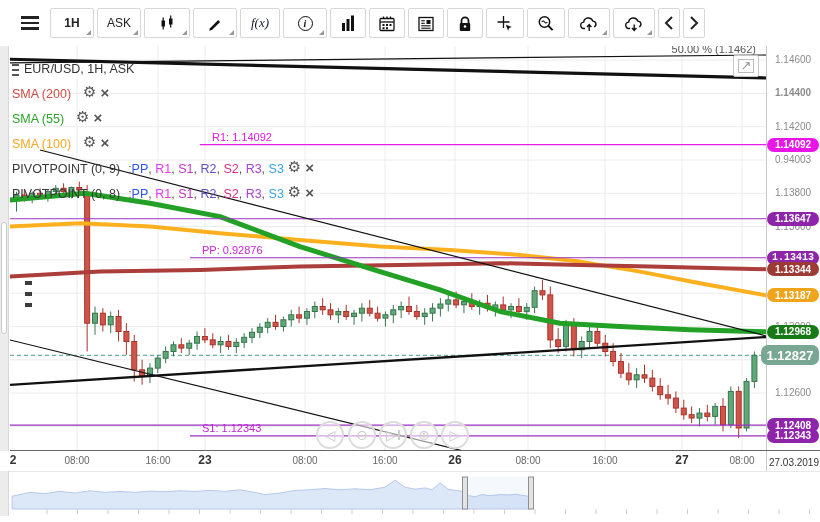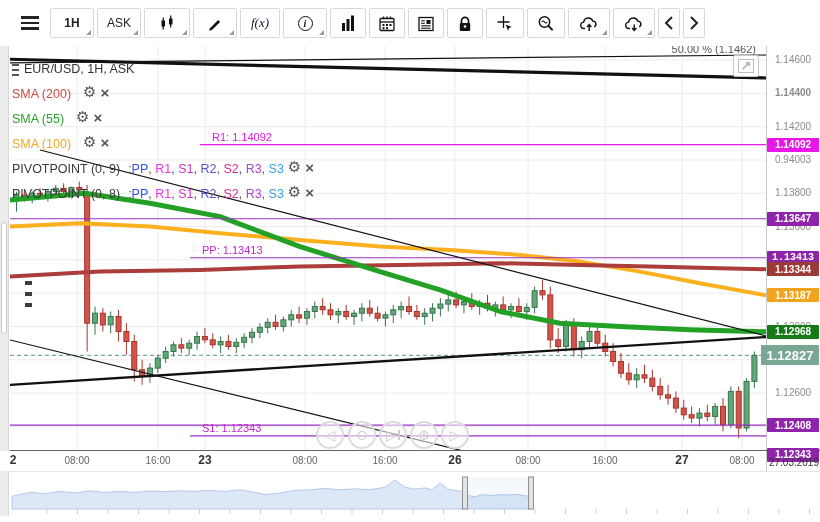--- a/index.html
+++ b/index.html
@@ -33,21 +33,21 @@
     background:repeating-linear-gradient(#555 0 2px,transparent 2px 5px);cursor:grab}
   .lg-name{font-size:12.5px;margin-right:8px}
   .lg-gear{font-size:15px;color:#555;margin:0 4px;cursor:pointer}
   .lg-x{font-size:15px;color:#555;font-weight:bold;cursor:pointer}
   .lg-sep{color:#555;font-size:12.5px}
   .lv{font-size:12.5px}
 
   
   #price-axis{position:absolute;left:766px;top:45px;width:54px;height:426px;z-index:4;background:transparent}
   .ptick{position:absolute;left:9px;font-size:10px;color:#8b8b8b}
-  .badge{position:absolute;left:1px;width:52px;height:14px;border-radius:1px;color:#fff;
+  .badge{position:absolute;left:1px;width:52px;height:14px;border-radius:7px;color:#fff;
     font-size:10px;font-weight:bold;display:flex;align-items:center;justify-content:center}
   .badge.big{left:-5px;width:58px;height:20px;font-size:13px}
   #axis-date{position:absolute;right:1px;top:457px;font-size:10px;color:#333;z-index:5}
 
   
   #time-axis{position:absolute;left:0;top:451px;width:766px;height:20px;background:#fff;z-index:3}
   .ttick{position:absolute;top:4px;font-size:10px;color:#666;transform:translateX(-50%)}
   .ttick.major{font-size:12px;color:#333;font-weight:bold;top:2px}
 
   
@@ -542,21 +542,21 @@
       <div class="ptick" style="top: 342.1px;">1.12600</div>
       <div class="ptick" style="top: 375.4px;">1.12400</div>
       <div class="badge" style="background: rgb(232, 22, 232); top: 92.682px;">1.14092</div>
       <div class="badge" style="background: rgb(142, 36, 170); top: 166.774px;">1.13647</div>
       <div class="badge" style="background: rgb(142, 36, 170); top: 205.735px; font-family: Liberation Mono, monospace;">1.13413</div>
       <div class="badge" style="background: rgb(156, 59, 54); top: 217.224px;">1.13344</div>
       <div class="badge" style="background: rgb(240, 164, 28); top: 243.364px; text-align: right;">1.13187</div>
       <div class="badge" style="background: rgb(23, 122, 23); top: 279.828px;">1.12968</div>
       <div class="badge big" style="background: rgb(122, 167, 148); top: 300.304px;">1.12827</div>
       <div class="badge" style="background: rgb(142, 36, 170); top: 373.068px;">1.12408</div>
-      <div class="badge" style="background: rgb(142, 36, 170); top: 383.89px; margin-top: 19px;">1.12343</div>
+      <div class="badge" style="background: rgb(142, 36, 170); top: 383.89px;">1.12343</div>
     </div>
   <div id="axis-date">27.03.2019</div>
 
   <div id="time-axis">
       <div class="ttick major" style="left: 13px;">2</div>
       <div class="ttick" style="left: 77px;">08:00</div>
       <div class="ttick" style="left: 158px;">16:00</div>
       <div class="ttick major" style="left: 205px;">23</div>
       <div class="ttick" style="left: 305px;">08:00</div>
       <div class="ttick" style="left: 385px;">16:00</div>
@@ -567,21 +567,21 @@
       <div class="ttick" style="left: 742px;">08:00</div>
     </div>
 
   <div id="axis-drag">
       <i></i>
       <i></i>
       <i></i>
     </div>
 
 <div class="pl-label" style="left: 212px; top: 130.682px; color: rgb(226, 27, 226);">R1: 1.14092</div>
-    <div class="pl-label" style="left: 202px; top: 243.735px; color: rgb(196, 36, 212);">PP: 1.13413</div>
+    <div class="pl-label" style="left: 202px; top: 243.735px; color: rgb(196, 36, 212);">PP: 0.92876</div>
     <div class="pl-label" style="left: 202px; top: 421.89px; color: rgb(196, 36, 212);">S1: 1.12343</div>
     <div class="navbtn" style="left: 316px;">
       <span>◁</span>
     </div>
     <div class="navbtn" style="left: 348px;">
       <span>⊖</span>
     </div>
     <div class="navbtn" style="left: 379px;">
       <span>▷</span>
       <span class="endbar"></span>

